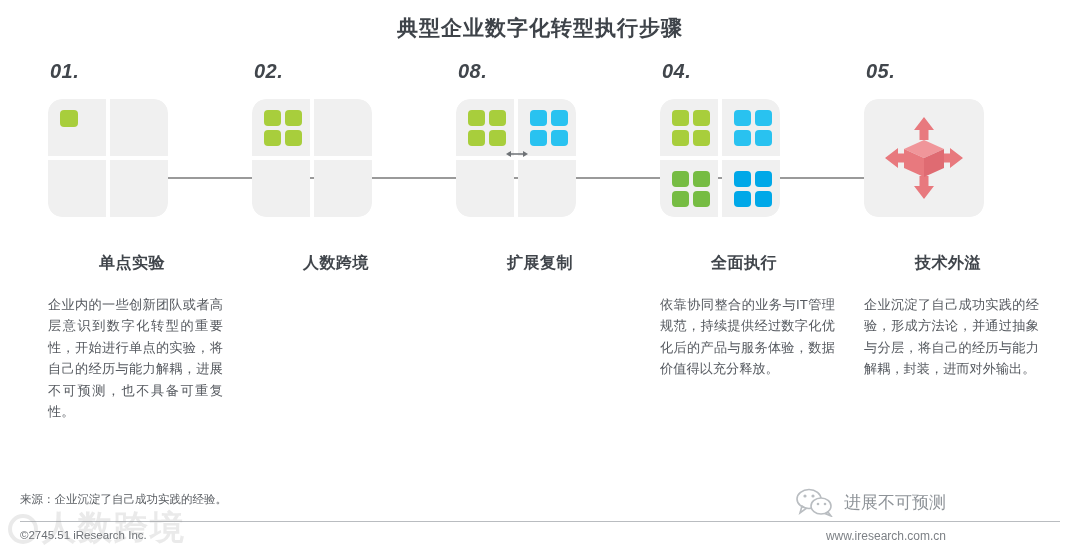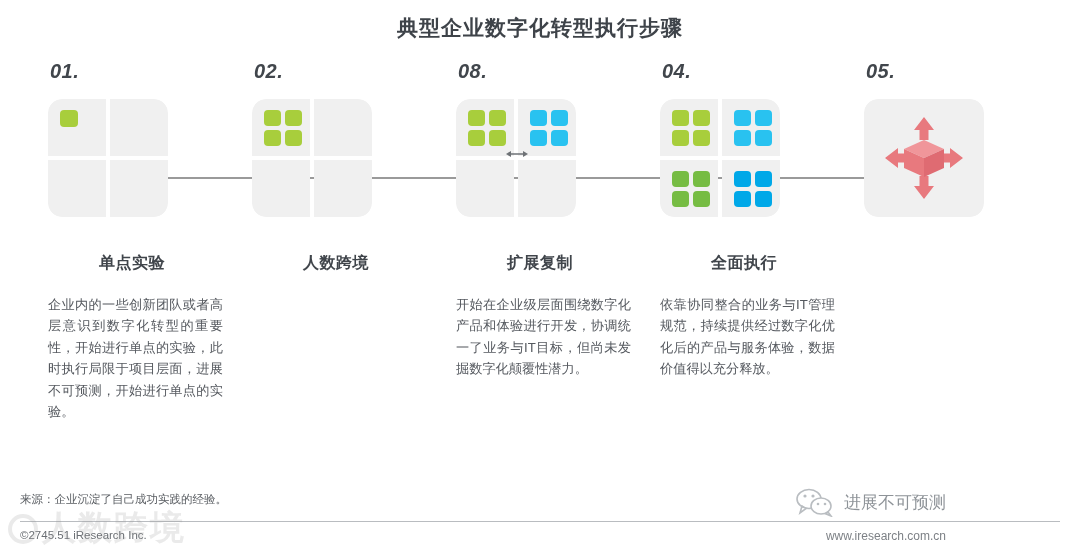--- a/index.html
+++ b/index.html
@@ -214,21 +214,21 @@
       <div class="card">
         <div class="quad tl"></div>
         <div class="quad tr"></div>
         <div class="quad bl"></div>
         <div class="quad br"></div>
         <div class="dots cluster-1 pos-tl-single">
           <span class="dot one" style="background:#A8CE3C"></span>
         </div>
       </div>
       <div class="step-head">单点实验</div>
-      <div class="step-body">企业内的一些创新团队或者高层意识到数字化转型的重要性，开始进行单点的实验，此时执行局限于项目层面，进展不可预测，开始进行单点的实验。</div>
+      <div class="step-body">企业内的一些创新团队或者高层意识到数字化转型的重要性，开始进行单点的实验，将自己的经历与能力解耦，进展不可预测，也不具备可重复性。</div>
     </div>
 
     <div class="step">
       <div class="step-num">02.</div>
       <div class="card">
         <div class="quad tl"></div>
         <div class="quad tr"></div>
         <div class="quad bl"></div>
         <div class="quad br"></div>
         <div class="dots cluster-4 pos-tl">
@@ -260,21 +260,20 @@
           <span class="dot" style="background:#29C2F0"></span>
           <span class="dot" style="background:#29C2F0"></span>
         </div>
         <svg class="exchange-arrow" viewBox="0 0 22 10">
           <line x1="4" y1="5" x2="18" y2="5" stroke="#6e7276" stroke-width="1.6"></line>
           <polygon points="0,5 5,2 5,8" fill="#6e7276"></polygon>
           <polygon points="22,5 17,2 17,8" fill="#6e7276"></polygon>
         </svg>
       </div>
       <div class="step-head">扩展复制</div>
-      <div class="step-body">开始在企业级层面围绕数字化产品和体验进行开发，协调统一了业务与IT目标，但尚未发掘数字化颠覆性潜力。</div>
     </div>
 
     <div class="step">
       <div class="step-num">04.</div>
       <div class="card">
         <div class="quad tl"></div>
         <div class="quad tr"></div>
         <div class="quad bl"></div>
         <div class="quad br"></div>
         <div class="dots cluster-4 pos-tl">
@@ -320,20 +319,22 @@
 
           <polygon points="81,45 68,35 68,40.5 58,40.5 58,49.5 68,49.5 68,55" fill="#E8797E"></polygon>
 
           <polygon points="42,27 62,36 42,45 22,36" fill="#F0969A"></polygon>
 
           <polygon points="22,36 42,45 42,64 22,55" fill="#E8797E"></polygon>
 
           <polygon points="62,36 62,55 42,64 42,45" fill="#DF6B72"></polygon>
         </svg>
       </div>
+      <div class="step-head">技术外溢</div>
+      <div class="step-body">企业沉淀了自己成功实践的经验，形成方法论，并通过抽象与分层，将自己的经历与能力解耦，封装，进而对外输出。</div>
     </div>
 
   </div>
 
   <div class="source">来源：企业沉淀了自己成功实践的经验。</div>
   <div class="footer-rule"></div>
   <div class="copyright">©2745.51 iResearch Inc.</div>
 
   <div class="watermark">
     <span class="wm-ring"></span><span>人数跨境</span>

